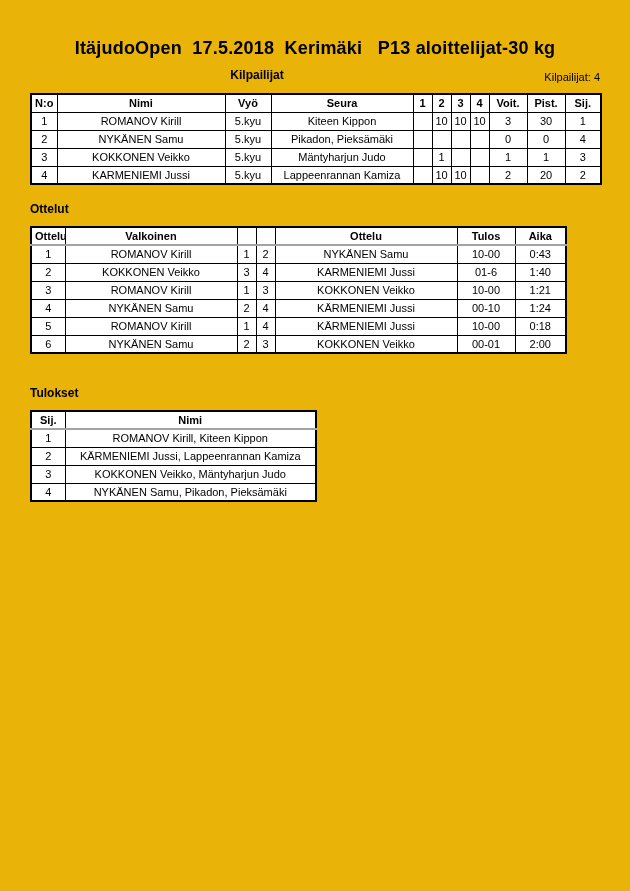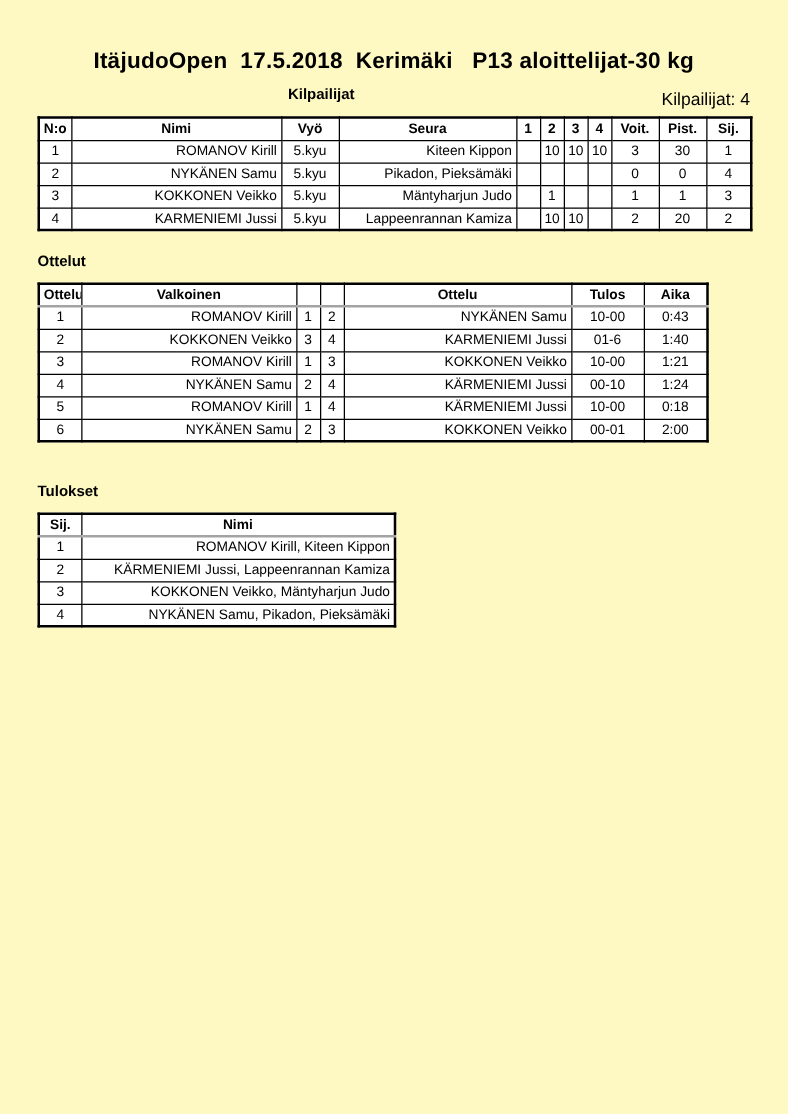--- a/index.html
+++ b/index.html
@@ -1,42 +1,42 @@
 <!DOCTYPE html>
 <html><head>
 <meta charset="utf-8">
 <style>
   * { margin: 0; padding: 0; box-sizing: border-box; }
   html, body { background: #ffffff; }
   body { font-family: "Liberation Sans", sans-serif; color: #000; }
   .page {
-    width: 630px; height: 891px; background: #fef9c3;
+    width: 630px; height: 891px; background: #eab308;
     padding: 38px 30px 0 30px; position: relative; overflow: hidden;
   }
   .title {
     font-size: 18px; font-weight: bold; text-align: center;
     white-space: pre; letter-spacing: 0.2px;
   }
   .heading-row { position: relative; height: 15px; margin-top: 9px; width: 570px; }
   .section-heading { font-size: 12px; font-weight: bold; }
   .kilp-heading { position: absolute; left: 12px; width: 430px; text-align: center; top: 0; }
-  .count-label { position: absolute; right: 0; top: 3px; font-size: 14px; }
+  .count-label { position: absolute; right: 0; top: 3px; font-size: 11px; }
   .mid-heading { }
   .ottelut-heading { width: 535px; margin-top: 17px; }
   .tulokset-heading { width: 285px; margin-top: 32px; }
   table { border-collapse: collapse; table-layout: fixed; margin-top: 10px; background: #fff; }
   .tbl { border: 2px solid #000; }
   th, td {
     border: 1px solid #000; font-size: 11px; height: 18px;
     padding: 0 3px; overflow: hidden; white-space: nowrap; vertical-align: middle;
   }
   th { font-weight: bold; text-align: center; }
   .hdr2 th { border-bottom: 2px solid #a3a3a3; }
   td.c { text-align: center; }
-  td.l { text-align: right; }
+  td.l { text-align: center; }
   .t1 { width: 570px; }
   .t2 { width: 535px; }
   .t3 { width: 285px; }
 </style>
 </head>
 <body>
 
 <div class="page">
 
   <div class="title">ItäjudoOpen  17.5.2018  Kerimäki   P13 aloittelijat-30 kg</div>

